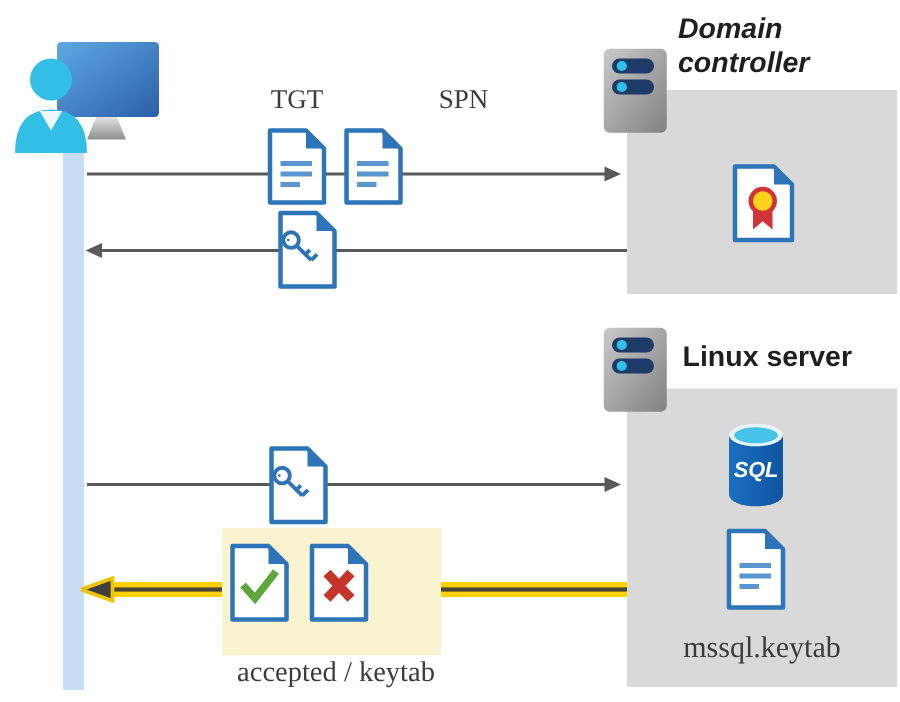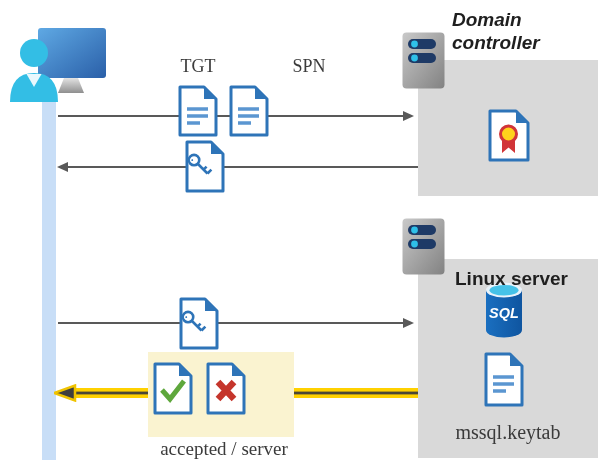--- a/index.html
+++ b/index.html
@@ -156,22 +156,22 @@
     <text x="19" y="36" text-anchor="middle" font-family="Liberation Sans, sans-serif" font-size="14.5" font-weight="700" font-style="italic" fill="#ffffff">SQL</text>
   </svg>
 
   <svg class="icon" style="left:483px;top:352px;" width="42" height="55" viewBox="0 0 42 55">
     <path d="M3 2 H27 L39 14 V53 H3 Z" fill="#ffffff" stroke="#2e74b8" stroke-width="3" stroke-linejoin="round"></path>
     <path d="M27 2 L39 14 H27 Z" fill="#2e74b8"></path>
     <path d="M10 25 H31 M10 32 H31 M10 39 H23" stroke="#5b96d1" stroke-width="3.4" fill="none"></path>
   </svg>
 
   <div class="abs title" style="left:452px;top:8px;width:132px;font-style:italic;">Domain controller</div>
-  <div class="abs title" style="left:455px;top:227px;width:140px;margin-top:40px;">Linux server</div>
+  <div class="abs title" style="left:455px;top:227px;width:140px;">Linux server</div>
 
   <div class="abs plain center" style="left:177px;top:56px;width:42px;">TGT</div>
   <div class="abs plain center" style="left:244px;top:56px;width:42px;margin-left:44px;">SPN</div>
 
   <div class="abs plain center" style="left:418px;top:421px;width:180px;font-size:20px;">mssql.keytab</div>
 
-  <div class="abs plain center" style="left:130px;top:438px;width:188px;font-size:19px;">accepted / server</div>
+  <div class="abs plain center" style="left:130px;top:438px;width:188px;font-size:19px;">accepted / keytab</div>
 
 </div>
 
 </body></html>

